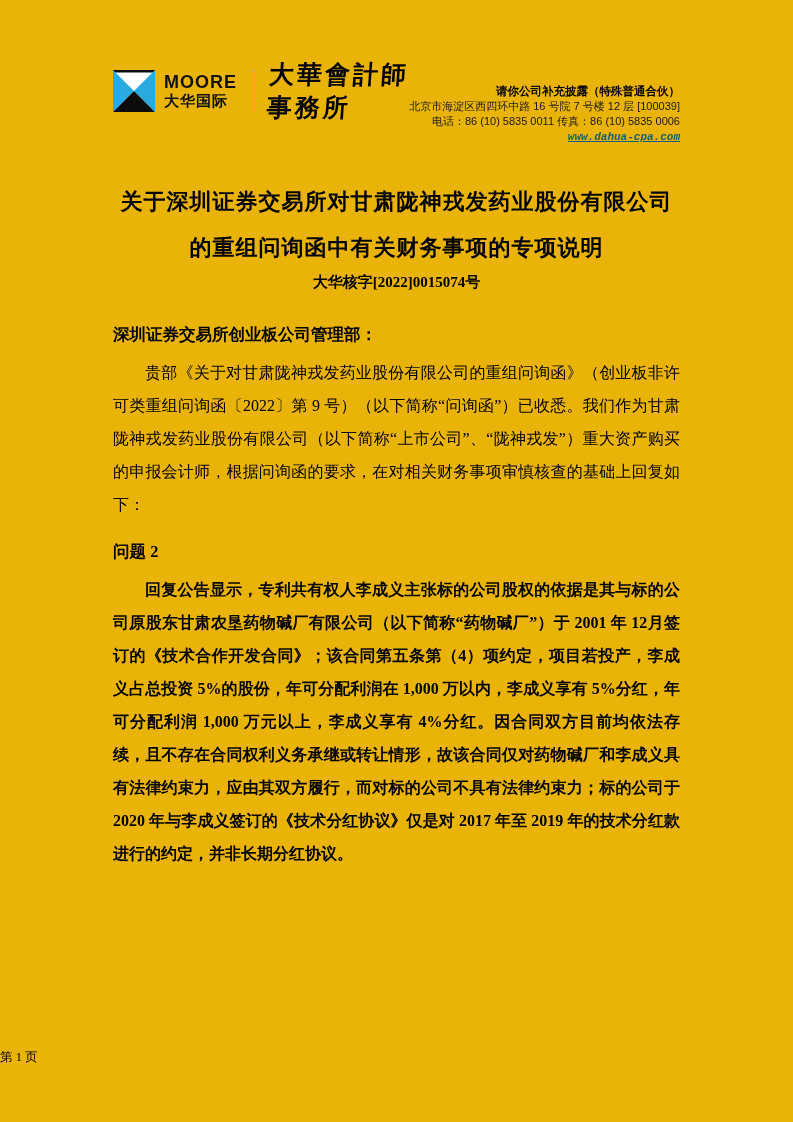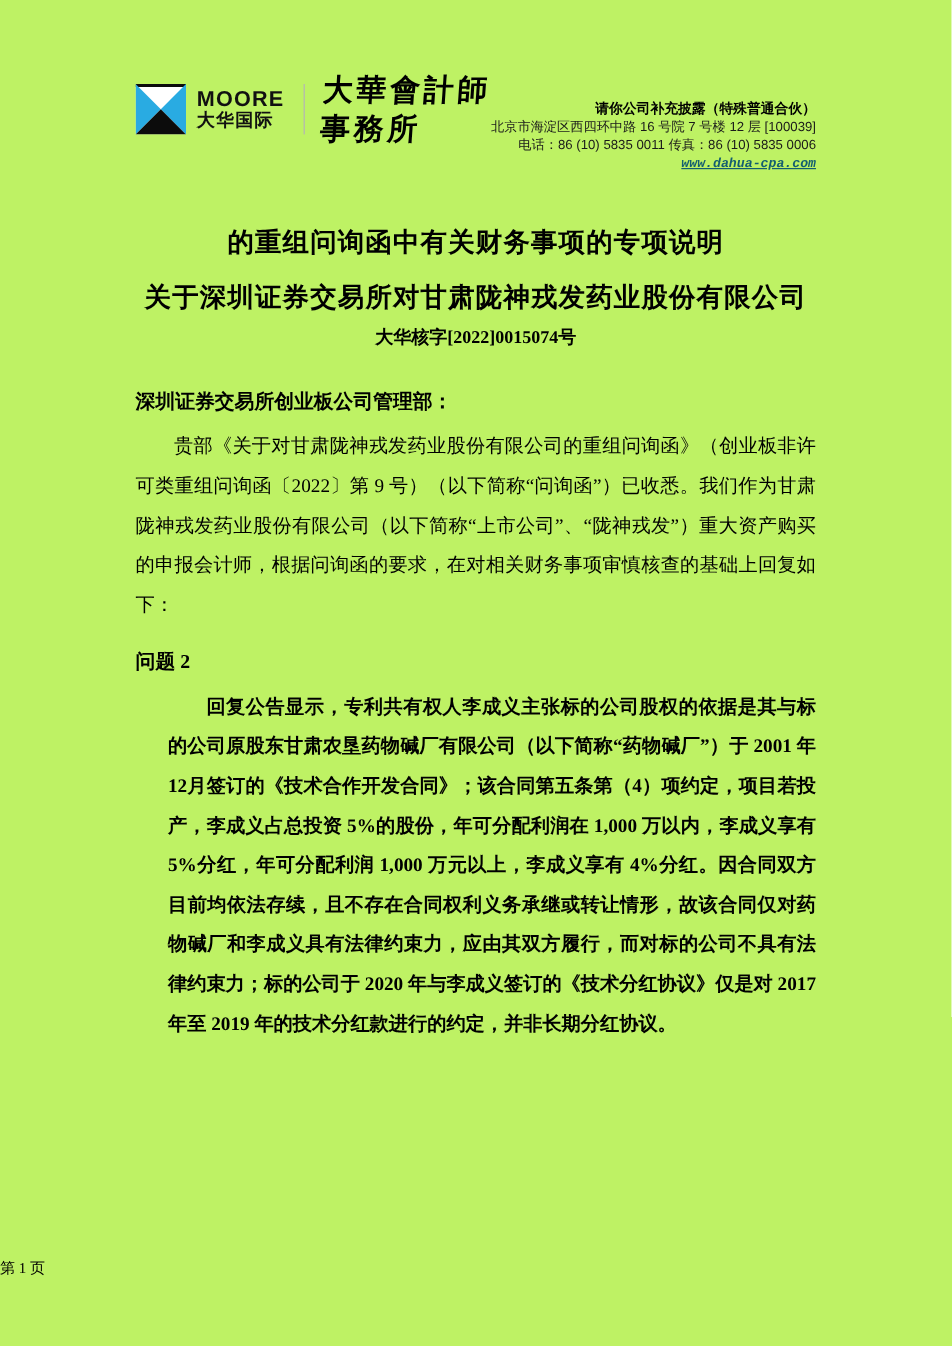--- a/index.html
+++ b/index.html
@@ -1,21 +1,21 @@
 <!DOCTYPE html>
 <html><head>
 <meta charset="utf-8">
 <style>
   html, body { margin: 0; padding: 0; background: #ffffff; }
   .page {
     position: relative;
     width: 793px;
     height: 1122px;
     margin: 0 auto;
-    background: #bef264;
+    background: #eab308;
     box-sizing: border-box;
     padding: 56px 113px 0 113px;
     overflow: hidden;
     font-family: "Liberation Serif", serif;
     color: #000000;
   }
 
   
   .header-row { display: flex; justify-content: space-between; align-items: flex-start; }
   .logo-group { display: flex; align-items: center; margin-top: 2px; }
@@ -77,21 +77,21 @@
     font-size: 16.5px;
     line-height: 30px;
   }
   .para {
     margin: 6px 0 0 0;
     font-size: 16px;
     line-height: 33px;
     text-align: justify;
     text-indent: 2em;
   }
-  .para.bold { font-weight: bold; margin-left: 27px; }
+  .para.bold { font-weight: bold; }
   .question-heading {
     margin-top: 16px;
     font-weight: bold;
     font-size: 16.5px;
     line-height: 30px;
   }
   .sub { margin-top: 10px; }
   .footer {
     position: absolute;
     left: 0; right: 0;
@@ -128,22 +128,22 @@
       <div class="firm">请你公司补充披露（特殊普通合伙）</div>
       <div>北京市海淀区西四环中路 16 号院 7 号楼 12 层 [100039]</div>
       <div>电话：86 (10) 5835 0011 传真：86 (10) 5835 0006</div>
       <div>
         <span class="website">www.dahua-cpa.com</span>
       </div>
     </div>
   </div>
 
   <div class="title">
+    <div>关于深圳证券交易所对甘肃陇神戎发药业股份有限公司</div>
     <div>的重组问询函中有关财务事项的专项说明</div>
-    <div>关于深圳证券交易所对甘肃陇神戎发药业股份有限公司</div>
   </div>
 
   <div class="ref">大华核字[2022]0015074号</div>
 
   <div class="salutation">深圳证券交易所创业板公司管理部：</div>
 
   <p class="para">贵部《关于对甘肃陇神戎发药业股份有限公司的重组问询函》（创业板非许可类重组问询函〔2022〕第 9 号）（以下简称“问询函”）已收悉。我们作为甘肃陇神戎发药业股份有限公司（以下简称“上市公司”、“陇神戎发”）重大资产购买的申报会计师，根据问询函的要求，在对相关财务事项审慎核查的基础上回复如下：</p>
 
   <div class="question-heading">问题 2</div>
 

